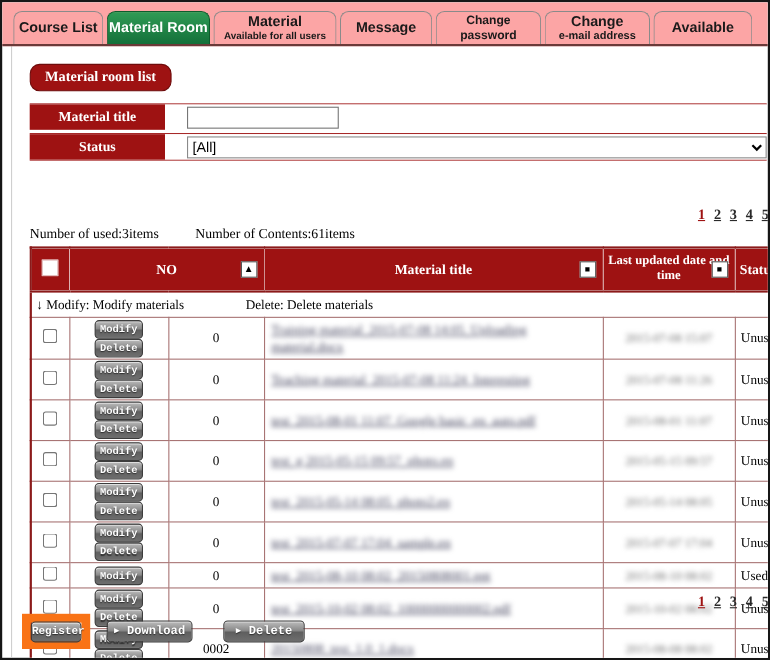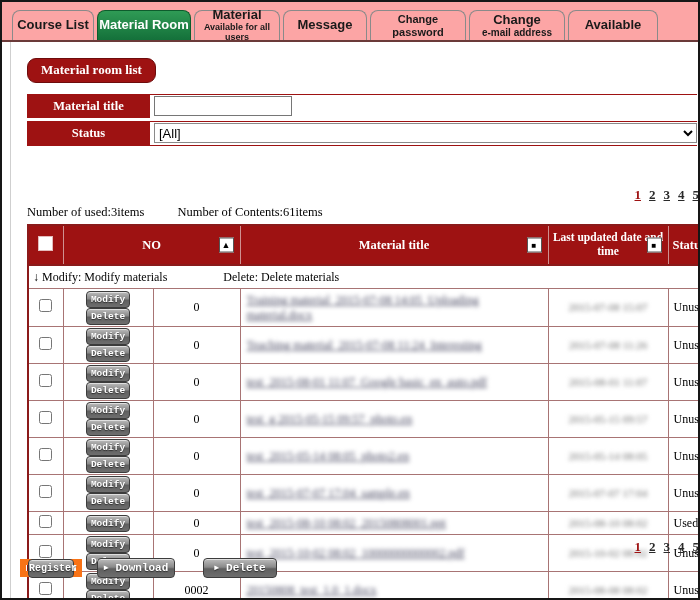--- a/index.html
+++ b/index.html
@@ -12,34 +12,34 @@
             border-bottom:2px solid #6b3a39;display:flex;align-items:flex-end;
             padding-left:10px;box-sizing:border-box;}
   .tab{height:30px;margin-right:3px;border:1px solid #8a8a8a;border-bottom:none;
        border-radius:8px 8px 0 0;background:linear-gradient(#ffffff,#eSeeee 0%,#ffffff 0%,#e9e9e7 55%,#d2d2cf);
        display:flex;flex-direction:column;justify-content:center;align-items:center;
        font-family:"Liberation Sans",sans-serif;font-weight:bold;font-size:13px;color:#1a1a1a;
        box-sizing:border-box;cursor:pointer;text-align:center;line-height:1.1;}
   .tab.active{background:linear-gradient(#2f9b55,#14703a);color:#fff;border-color:#0d5c2c;}
   .tab .sub{font-size:9px;font-weight:bold;line-height:1.1;}
   .tab.small-label{font-size:11px;}
-  .t0{width:82px}.t1{width:94px}.t2{width:86px}.t3{width:84px}.t4{width:96px}.t5{width:96px}.t6{width:90px}
+  .t0{width:82px}.t1{width:94px}.t2{width:112px}.t3{width:84px}.t4{width:96px}.t5{width:96px}.t6{width:90px}
   .t5 .sub{font-size:10px;}
 
   
   .badge{position:absolute;left:25px;top:56px;background:#9e1212;color:#fff;font-weight:bold;
          font-size:13px;padding:3px 13px 4px;border-radius:9px;border:1px solid #6e0c0c;}
 
   
   .filter{position:absolute;left:25px;top:92px;width:670px;}
   .frow{display:flex;margin-bottom:3px;border-top:1px solid #9e1212;}
   .frow:last-child{border-bottom:1px solid #9e1212;}
   .flabel{width:123px;background:#9e1212;color:#fff;font-weight:bold;font-size:12.5px;
           text-align:center;padding:4px 0;box-sizing:border-box;}
-  .ffield{flex:1;padding:1px 0 1px 4px;display:flex;background:#fff;}
+  .ffield{flex:1;padding:1px 0 1px 20px;display:flex;align-items:center;background:#fff;}
   input.text{width:132px;height:16px;border:1px solid #767676;font-family:"Liberation Sans",sans-serif;}
   .ffield select{width:100%;height:20px;font-family:"Liberation Sans",sans-serif;font-size:13px;
                  border:1px solid #8a8a8a;background:#fff;}
 
   
   .pagination{position:absolute;right:-5px;font-weight:bold;font-size:13px;white-space:nowrap;}
   .pag-top{top:185px;}
   .pag-bottom{top:537px;}
   .pg{margin:0 4px;text-decoration:underline;color:#2a2a2a;cursor:pointer;}
   .pg.cur{color:#9e1212;}
@@ -76,21 +76,21 @@
   .cell-no{text-align:center;}
   .cell-title{padding-left:6px;}
   .cell-title .link{display:block;color:#4a4a63;text-decoration:underline;font-size:12px;width:fit-content;cursor:pointer;}
   .blur{filter:blur(2.3px);}
   .cell-date{text-align:center;}
   .cell-date .date{color:#707070;font-size:11px;}
   .cell-status{padding-left:5px;}
 
   
   .actions{position:absolute;left:18px;top:556px;display:flex;align-items:center;}
-  .hl{border:6px solid #f97316;width:62px;height:18px;display:flex;align-items:center;
+  .hl{border:8px solid #f97316;width:62px;height:32px;display:flex;align-items:center;
       justify-content:center;box-sizing:border-box;}
   .gbtn.register{width:46px;height:19px;font-size:10px;padding:0;}
   .gbtn.big{height:20px;font-size:11px;display:inline-flex;align-items:center;justify-content:center;gap:7px;padding:0;}
   .download{width:78px;margin-left:15px;}
   .delete-b{width:74px;margin-left:28px;}
   .play{font-size:8px;line-height:1;}
 </style>
 </head>
 <body>
 

